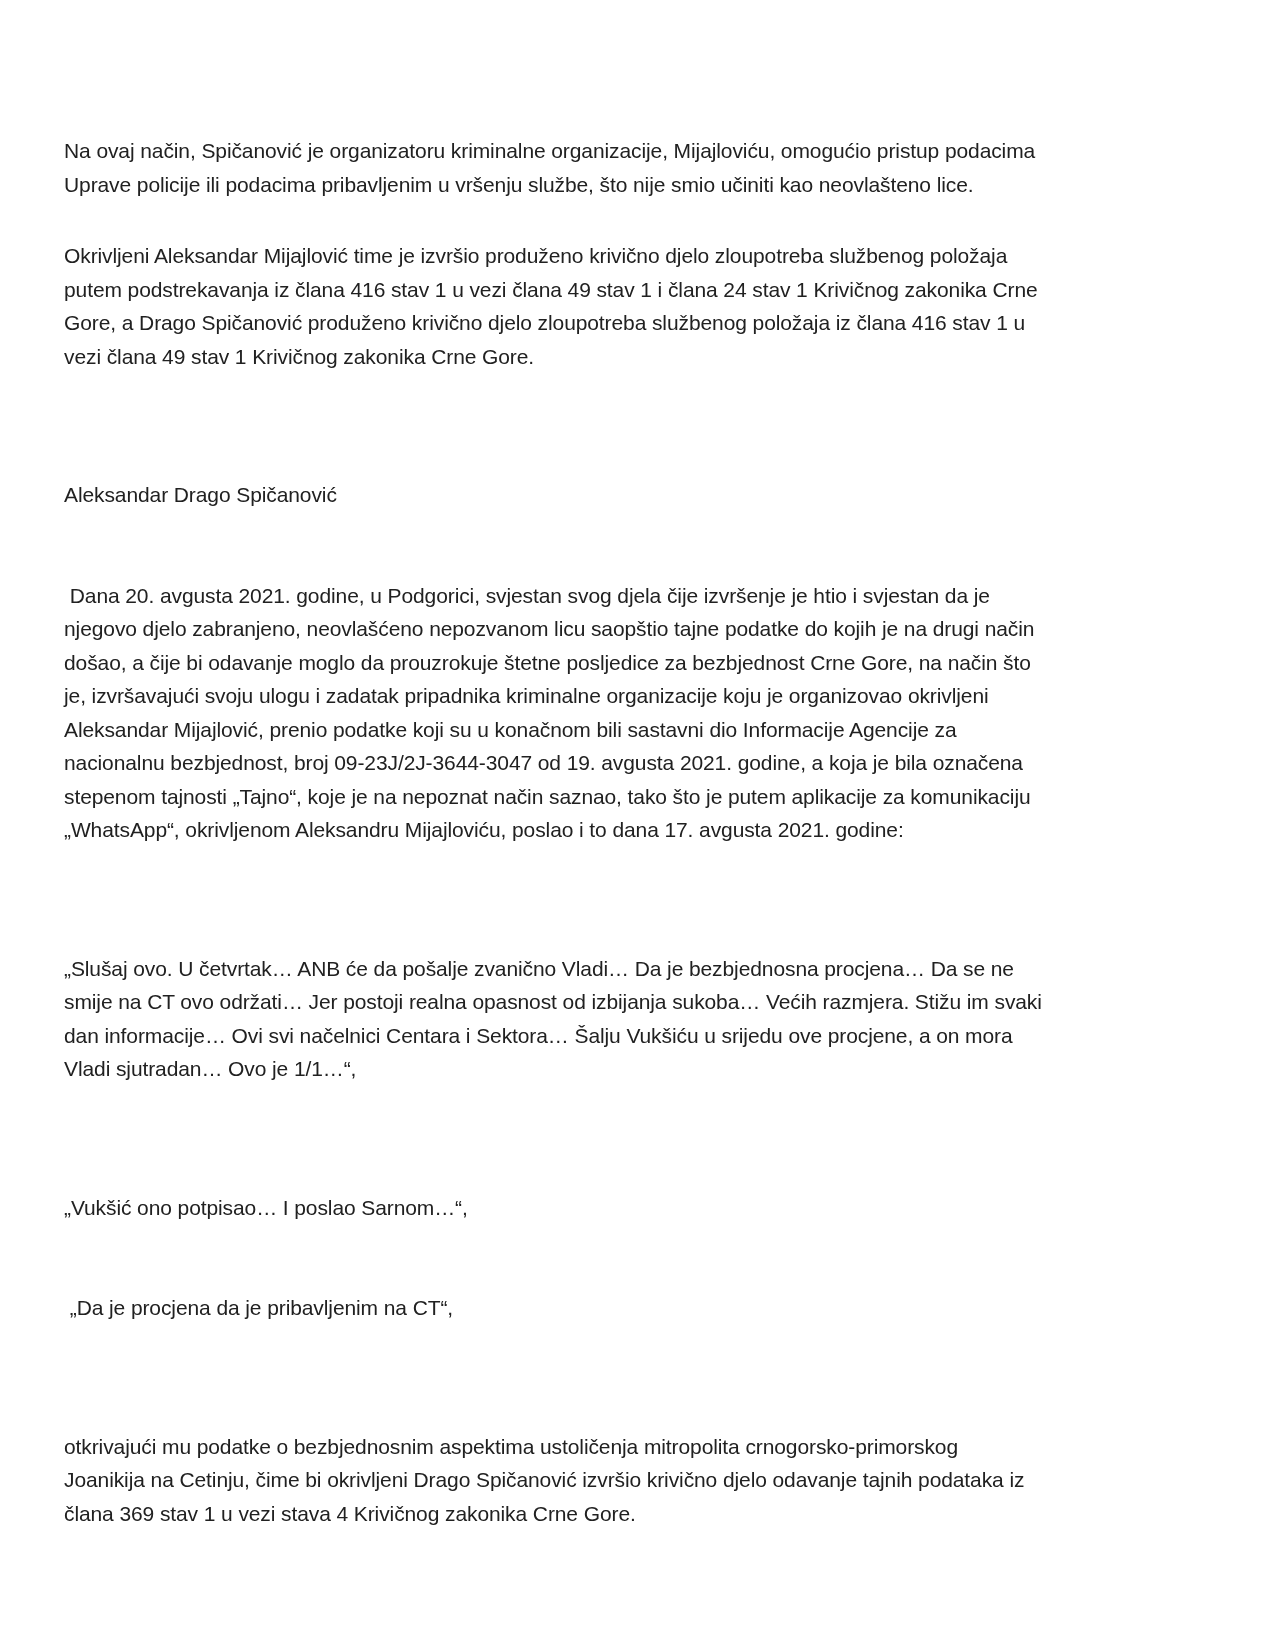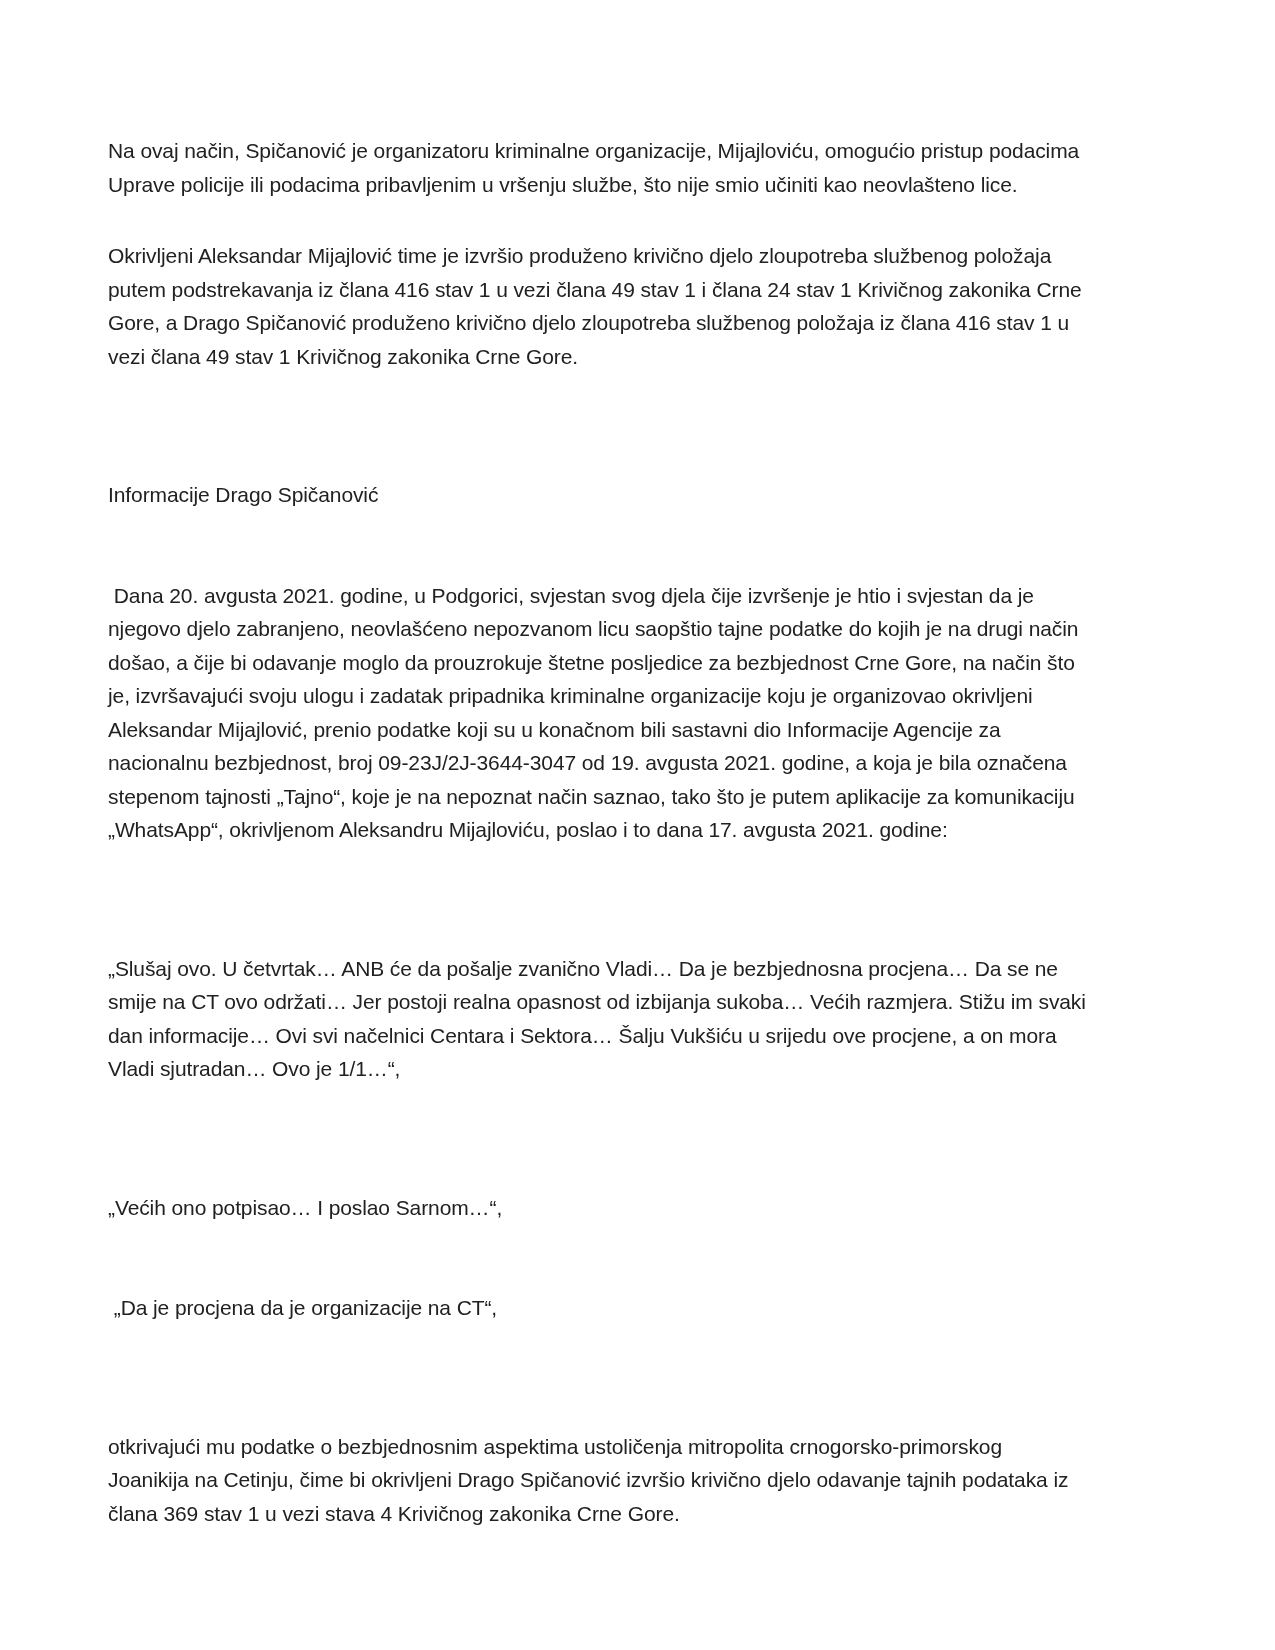--- a/index.html
+++ b/index.html
@@ -12,21 +12,21 @@
     height: 1650px;
     font-family: "Liberation Sans", "DejaVu Sans", sans-serif;
     color: #212121;
     overflow: hidden;
   }
   .page {
     width: 1275px;
     height: 1650px;
     background: #ffffff;
     box-sizing: border-box;
-    padding: 134px 155px 0 108px;
+    padding: 134px 155px 0 64px;
   }
   .doc-body {
     width: 980px;
     font-size: 21px;
     line-height: 33.5px;
     letter-spacing: -0.1px;
   }
   .para {
     margin: 0 0 38px 0;
     white-space: pre-wrap;
@@ -42,30 +42,30 @@
 <body>
 
 <div class="page">
   <div class="doc-body">
 
     <p class="para">Na ovaj način, Spičanović je organizatoru kriminalne organizacije, Mijajloviću, omogućio pristup podacima Uprave policije ili podacima pribavljenim u vršenju službe, što nije smio učiniti kao neovlašteno lice.</p>
 
     <p class="para">Okrivljeni Aleksandar Mijajlović time je izvršio produženo krivično djelo zloupotreba službenog položaja putem podstrekavanja iz člana 416 stav 1 u vezi člana 49 stav 1 i člana 24 stav 1 Krivičnog zakonika Crne Gore, a Drago Spičanović produženo krivično djelo zloupotreba službenog položaja iz člana 416 stav 1 u vezi člana 49 stav 1 Krivičnog zakonika Crne Gore.</p>
 
     <div class="para">
-      <div class="line">Informacije Drago Spičanović</div>
+      <div class="line">Aleksandar Drago Spičanović</div>
       <div class="line"> Dana 20. avgusta 2021. godine, u Podgorici, svjestan svog djela čije izvršenje je htio i svjestan da je njegovo djelo zabranjeno, neovlašćeno nepozvanom licu saopštio tajne podatke do kojih je na drugi način došao, a čije bi odavanje moglo da prouzrokuje štetne posljedice za bezbjednost Crne Gore, na način što je, izvršavajući svoju ulogu i zadatak pripadnika kriminalne organizacije koju je organizovao okrivljeni Aleksandar Mijajlović, prenio podatke koji su u konačnom bili sastavni dio Informacije Agencije za nacionalnu bezbjednost, broj 09-23J/2J-3644-3047 od 19. avgusta 2021. godine, a koja je bila označena stepenom tajnosti „Tajno“, koje je na nepoznat način saznao, tako što je putem aplikacije za komunikaciju „WhatsApp“, okrivljenom Aleksandru Mijajloviću, poslao i to dana 17. avgusta 2021. godine:</div>
     </div>
 
     <p class="para">„Slušaj ovo. U četvrtak… ANB će da pošalje zvanično Vladi… Da je bezbjednosna procjena… Da se ne smije na CT ovo održati… Jer postoji realna opasnost od izbijanja sukoba… Većih razmjera. Stižu im svaki dan informacije… Ovi svi načelnici Centara i Sektora… Šalju Vukšiću u srijedu ove procjene, a on mora Vladi sjutradan… Ovo je 1/1…“,</p>
 
 
     <div class="para">
-      <div class="line">„Većih ono potpisao… I poslao Sarnom…“,</div>
-      <div class="line"> „Da je procjena da je organizacije na CT“,</div>
+      <div class="line">„Vukšić ono potpisao… I poslao Sarnom…“,</div>
+      <div class="line"> „Da je procjena da je pribavljenim na CT“,</div>
     </div>
 
     <p class="para">otkrivajući mu podatke o bezbjednosnim aspektima ustoličenja mitropolita crnogorsko-primorskog Joanikija na Cetinju, čime bi okrivljeni Drago Spičanović izvršio krivično djelo odavanje tajnih podataka iz člana 369 stav 1 u vezi stava 4 Krivičnog zakonika Crne Gore.</p>
 
     <div class="spacer"></div>
 
   </div>
 </div>
 
 </body></html>

